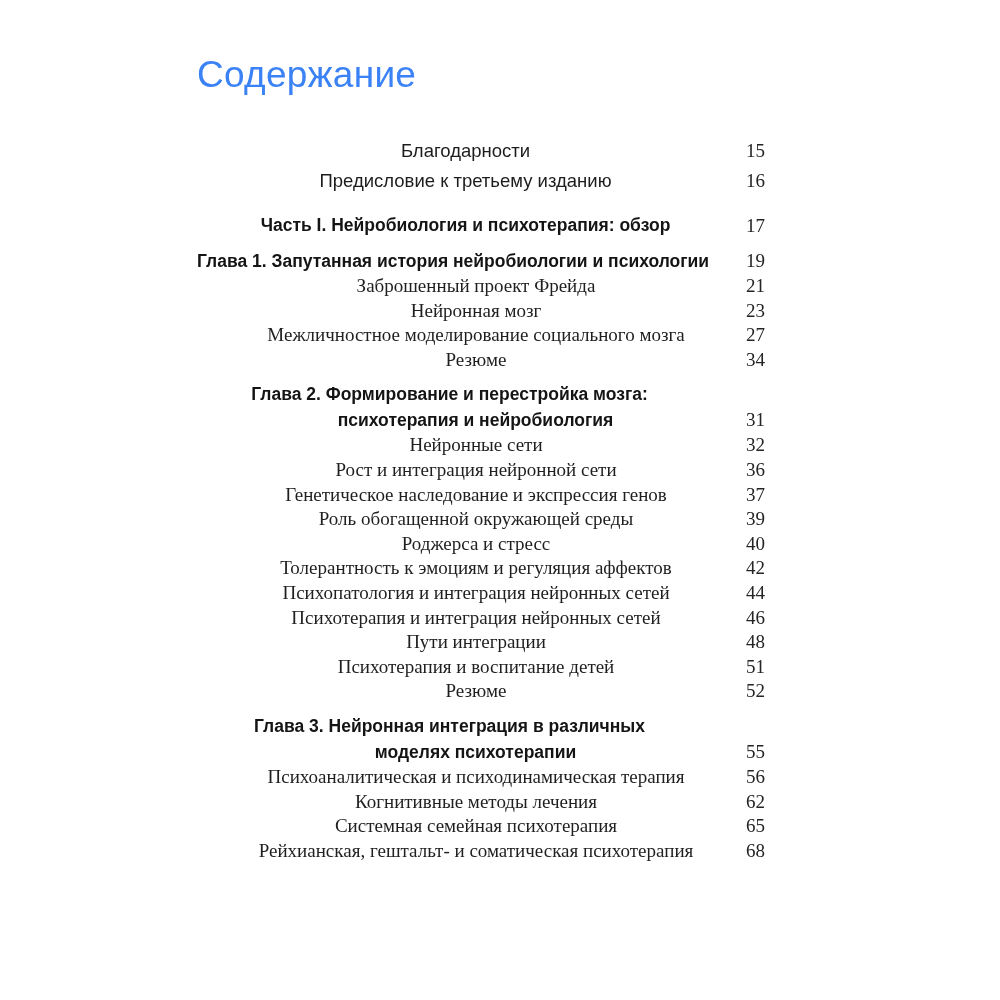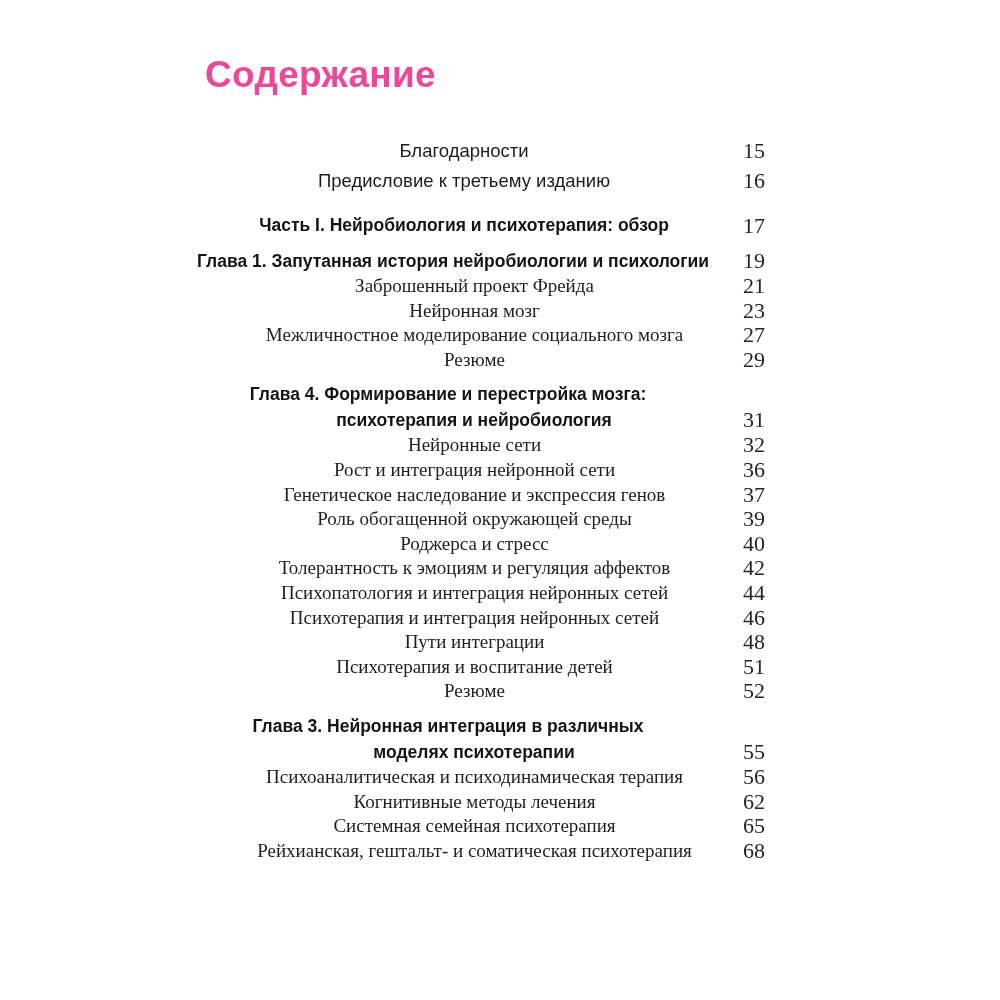--- a/index.html
+++ b/index.html
@@ -13,46 +13,46 @@
     overflow: hidden;
   }
   .page {
     box-sizing: content-box;
     padding: 54px 0 0 197px;
     width: 568px;
     color: #1d1d1d;
   }
   .page-title {
     font-family: "Liberation Sans", sans-serif;
-    font-weight: 700;
+    font-weight: 400;
     font-size: 37px;
     line-height: 42px;
     letter-spacing: 0.3px;
-    color: #ec4899;
-    margin: 0 0 40px 8px;
+    color: #3b82f6;
+    margin: 0 0 40px 0;
   }
   .toc-list {
     display: block;
   }
   .row {
     display: flex;
     justify-content: space-between;
     align-items: flex-end;
   }
   .lines {
     display: flex;
     flex-direction: column;
     flex: 1 1 auto;
     min-width: 0;
     text-align: center;
   }
   .pg {
     font-family: "Liberation Serif", "DejaVu Serif", serif;
     font-weight: 400;
-    font-size: 22px;
+    font-size: 19px;
     color: #242424;
     flex: 0 0 auto;
     padding-left: 12px;
     text-align: right;
   }
   
   .row.front {
     font-family: "Liberation Sans", sans-serif;
     font-size: 18.5px;
     line-height: 30px;
@@ -149,25 +149,25 @@
       <span class="l1">Межличностное моделирование социального мозга</span>
 
     </div>
     <span class="pg">27</span>
   </div>
       <div class="row sub">
     <div class="lines">
       <span class="l1">Резюме</span>
 
     </div>
-    <span class="pg">29</span>
+    <span class="pg">34</span>
   </div>
       <div class="row chapter">
     <div class="lines">
-      <span class="l1">Глава 4. Формирование и перестройка мозга:</span>
+      <span class="l1">Глава 2. Формирование и перестройка мозга:</span>
       <span class="l2">психотерапия и нейробиология</span>
     </div>
     <span class="pg">31</span>
   </div>
       <div class="row sub">
     <div class="lines">
       <span class="l1">Нейронные сети</span>
 
     </div>
     <span class="pg">32</span>

